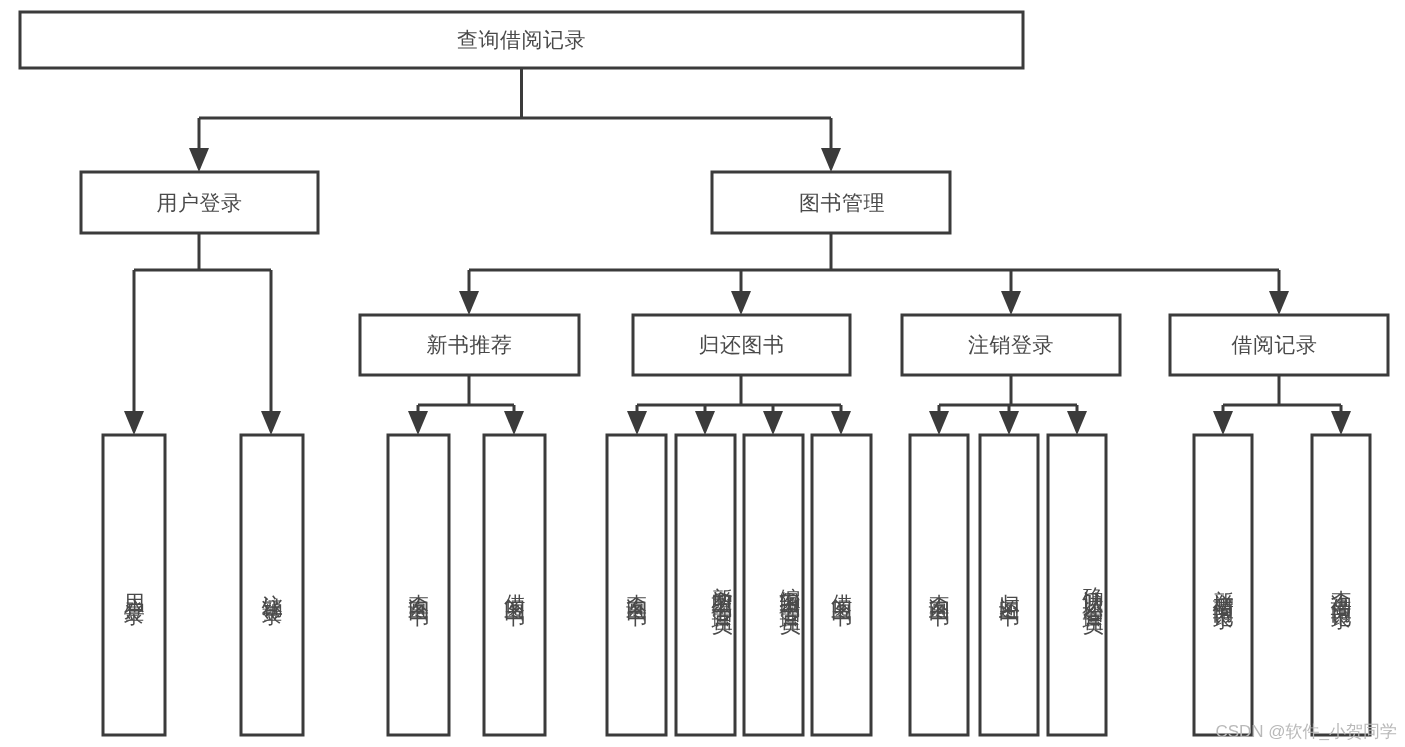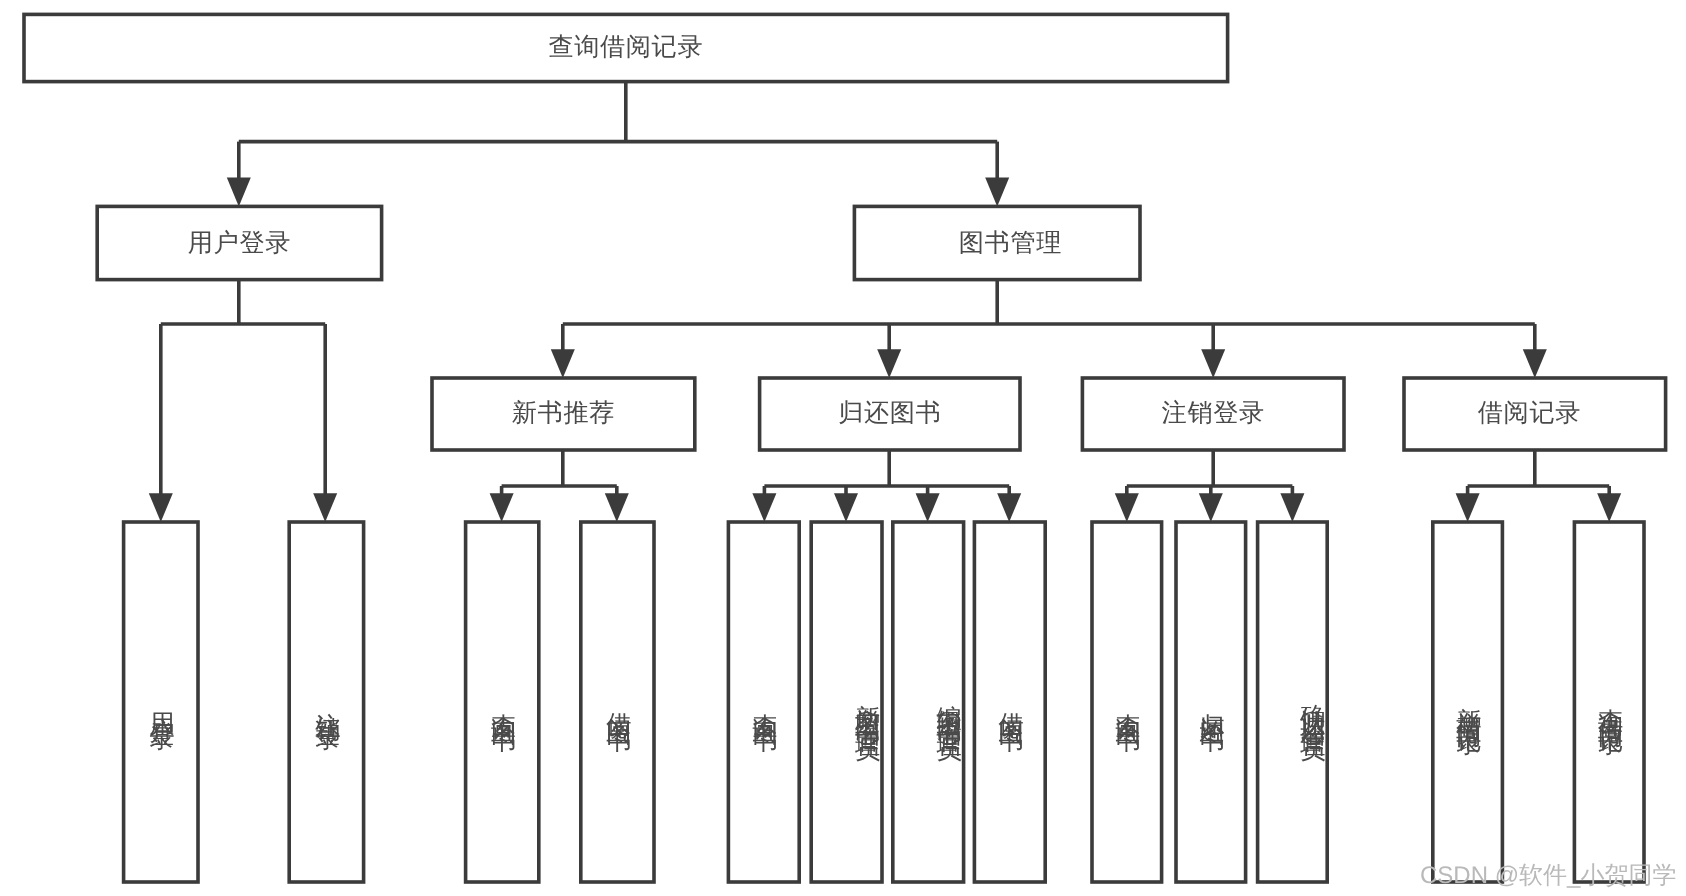--- a/index.html
+++ b/index.html
@@ -59,21 +59,21 @@
     writing-mode: vertical-rl;
     text-orientation: upright;
     font-size: 21px;
     letter-spacing: 4px;
     line-height: 1.25;
   }
   .watermark {
     position: absolute;
     right: 8px;
     bottom: 4px;
-    font-size: 20px;
+    font-size: 17px;
     color: #b9b9b9;
     font-family: "Liberation Sans", sans-serif;
     white-space: nowrap;
   }
 </style>
 </head>
 <body>
 
 <div id="canvas">
 

